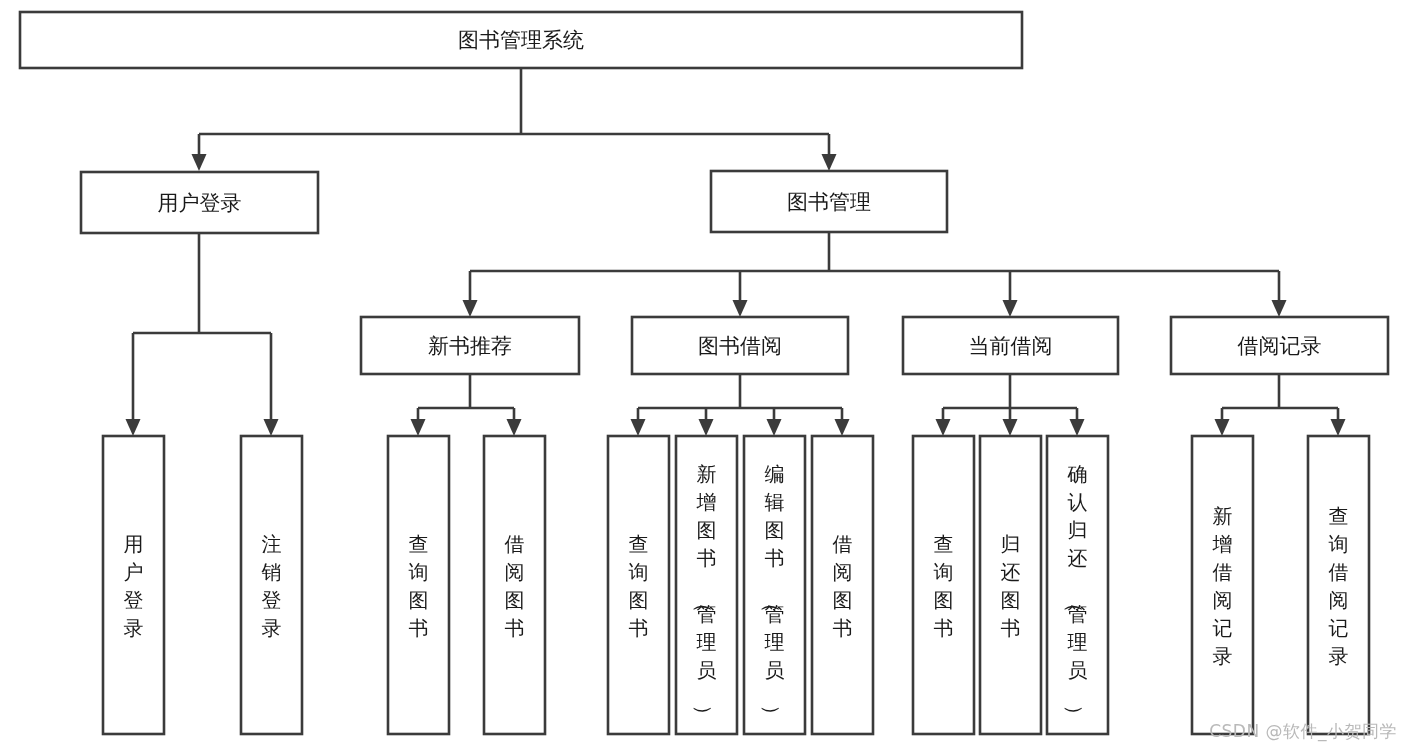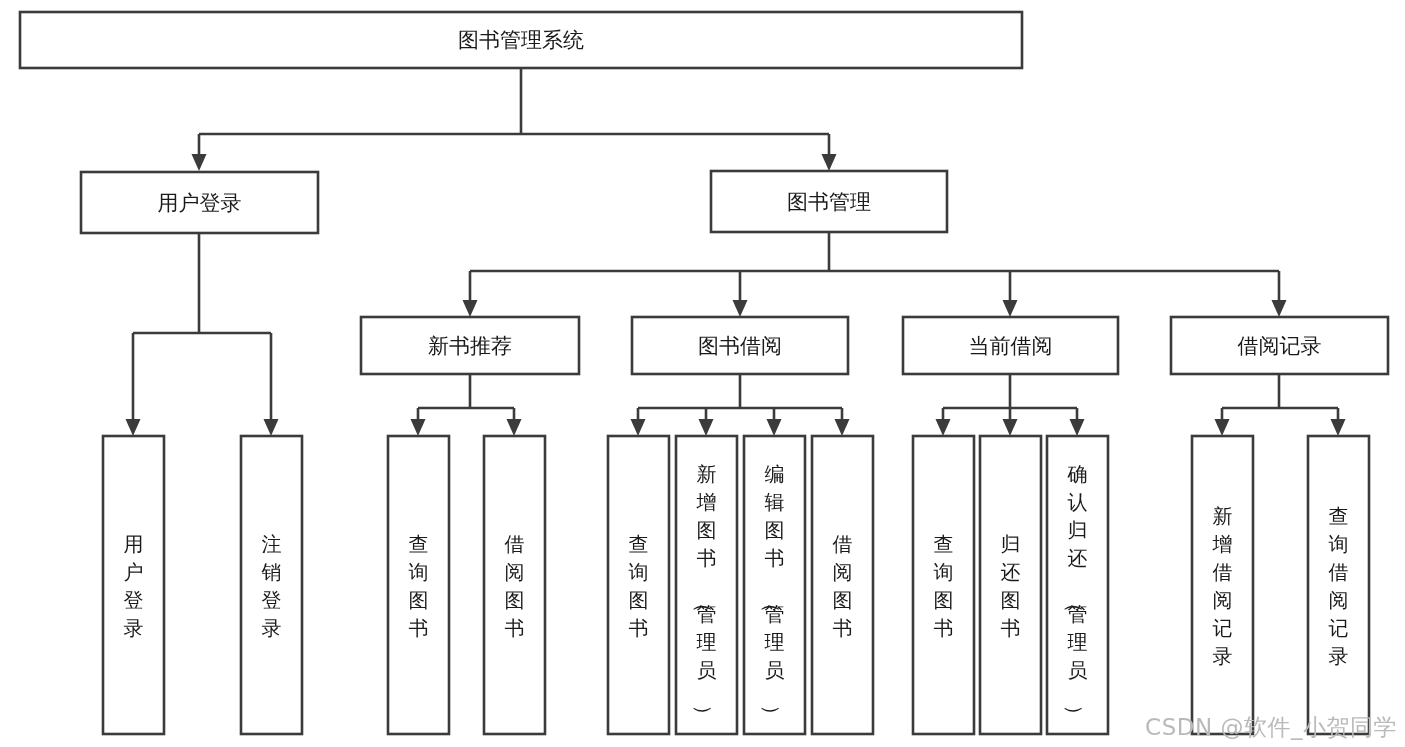--- a/index.html
+++ b/index.html
@@ -54,21 +54,21 @@
     font-family: "DejaVu Sans", "Liberation Sans", sans-serif;
     font-size: 20px;
     fill: #1a1a1a;
     text-anchor: middle;
   }
   .watermark-text {
     position: absolute;
     right: 8px;
     bottom: 4px;
     font-family: "DejaVu Sans", "Liberation Sans", sans-serif;
-    font-size: 23px;
+    font-size: 17px;
     color: #b9b9b9;
     white-space: nowrap;
     letter-spacing: 0.5px;
     user-select: none;
   }
 </style>
 </head>
 <body>
 
 <div id="diagram-root">

